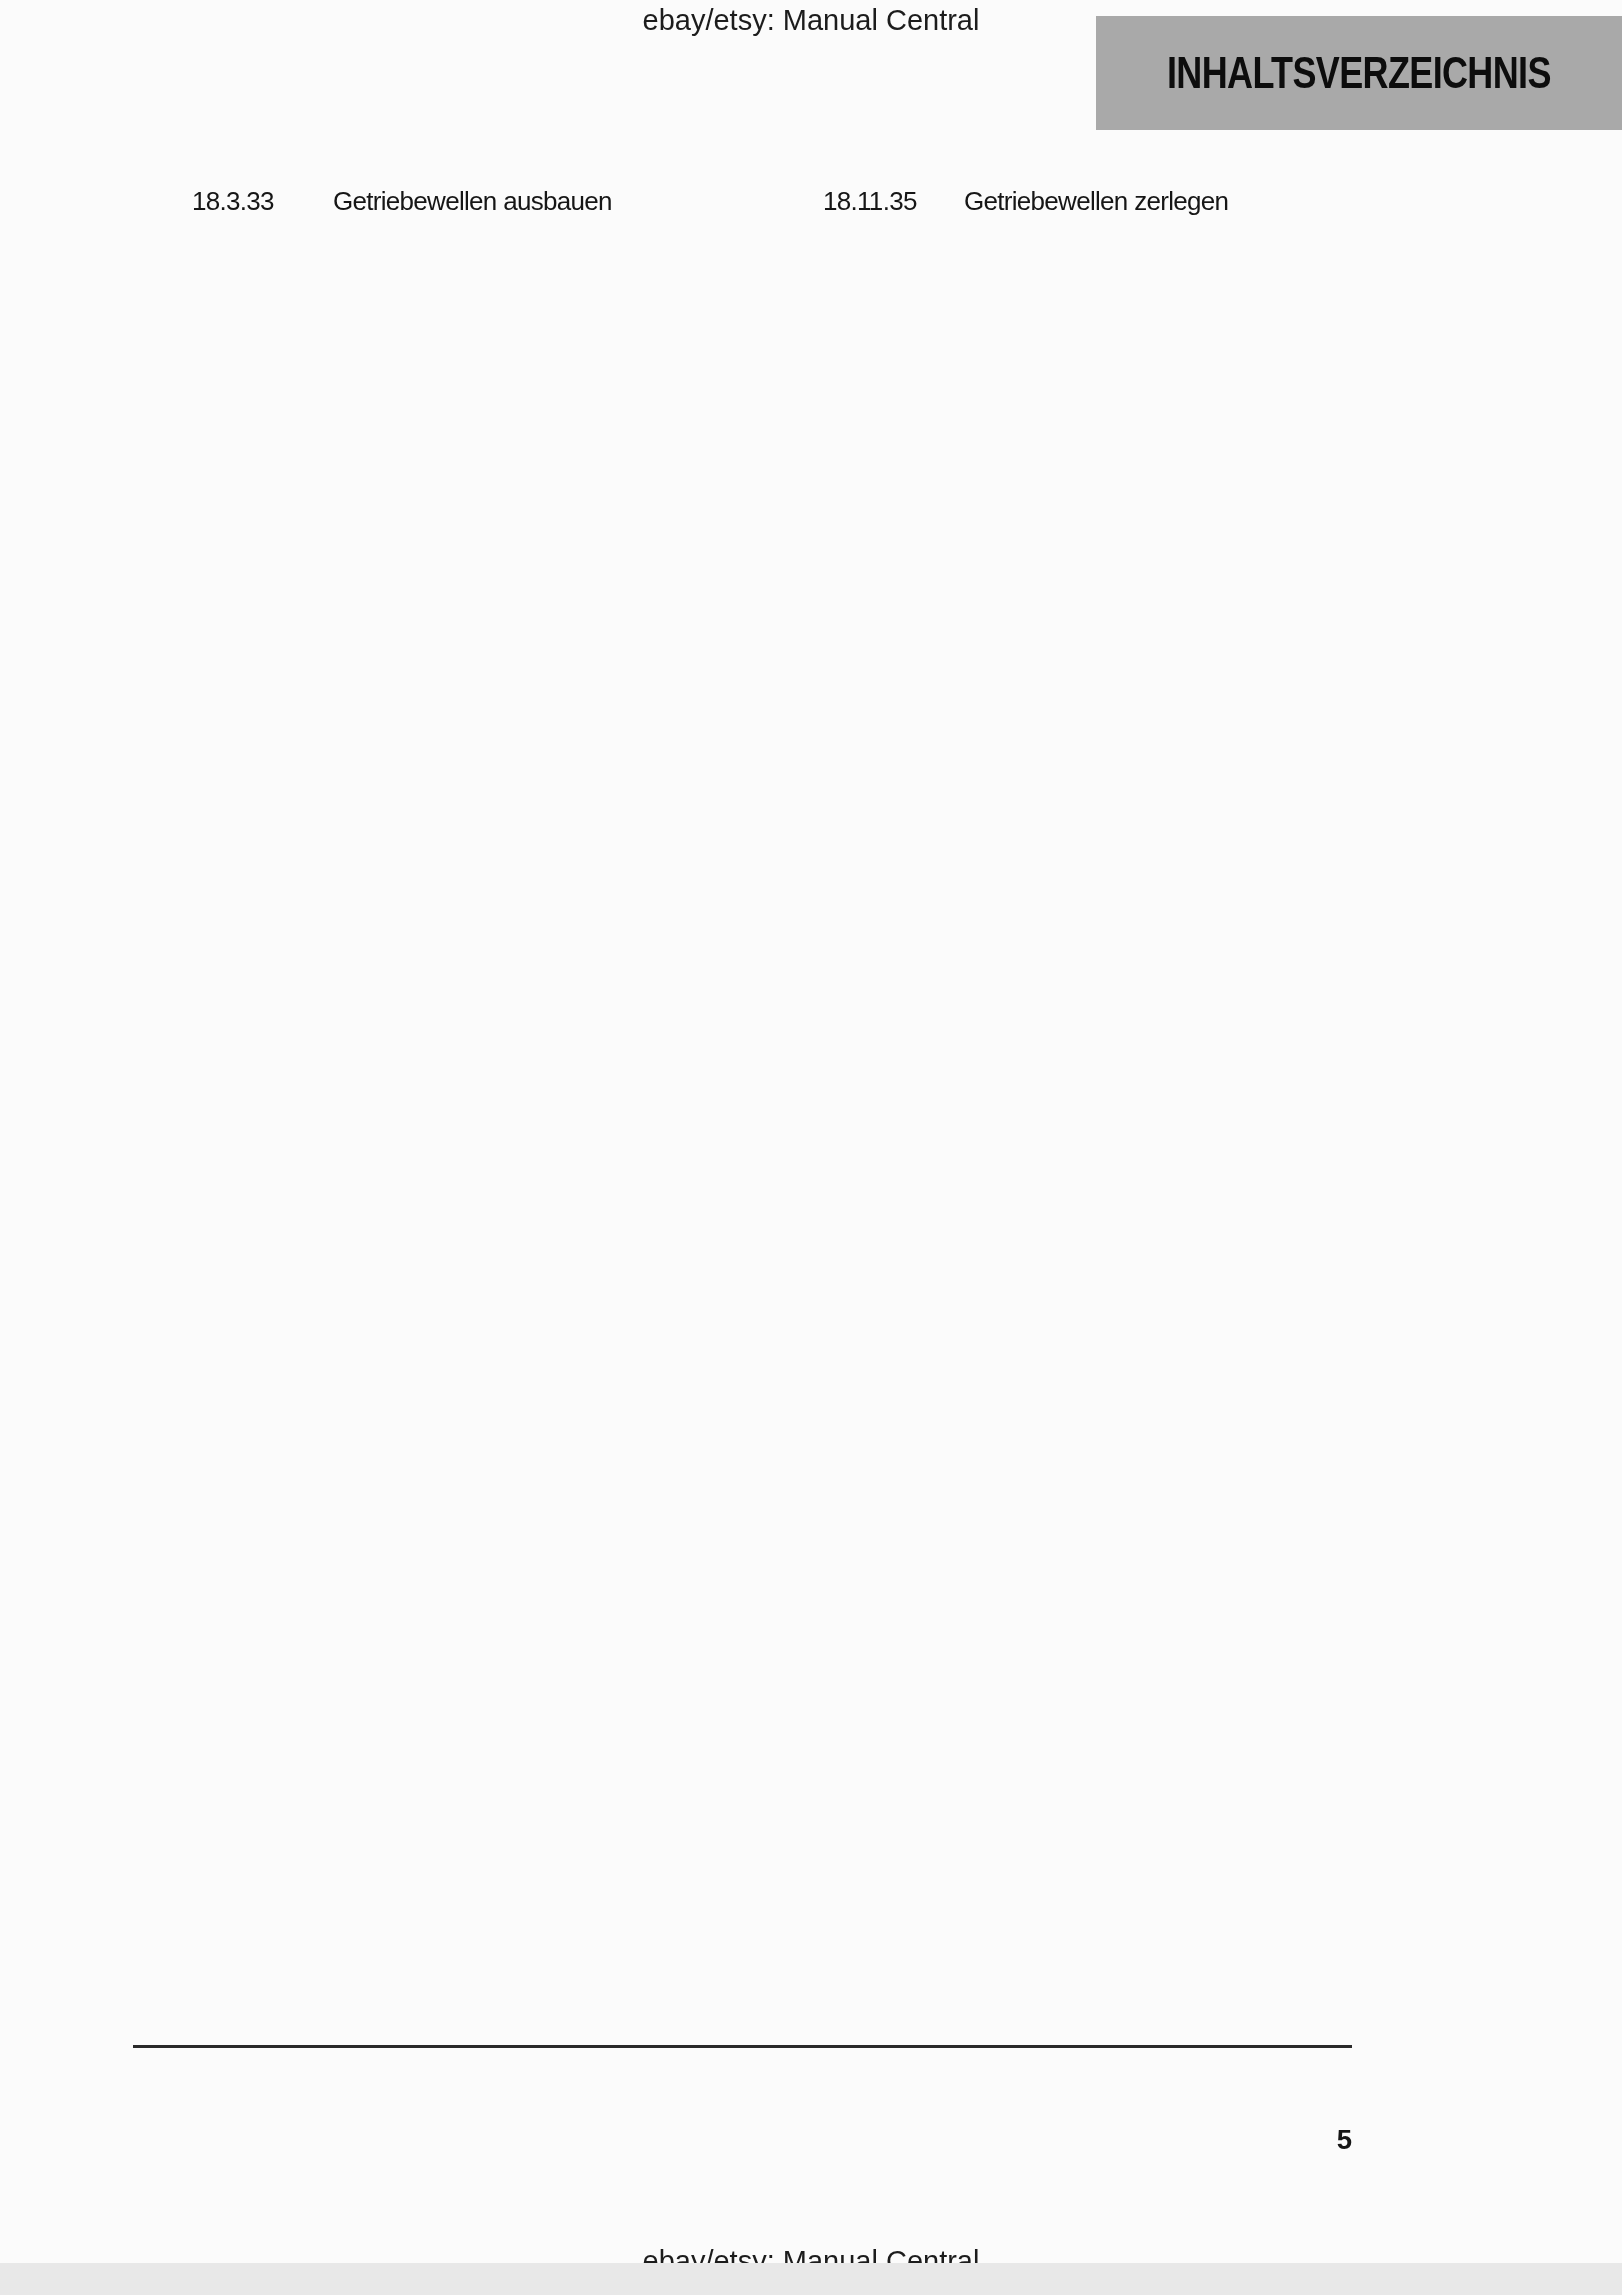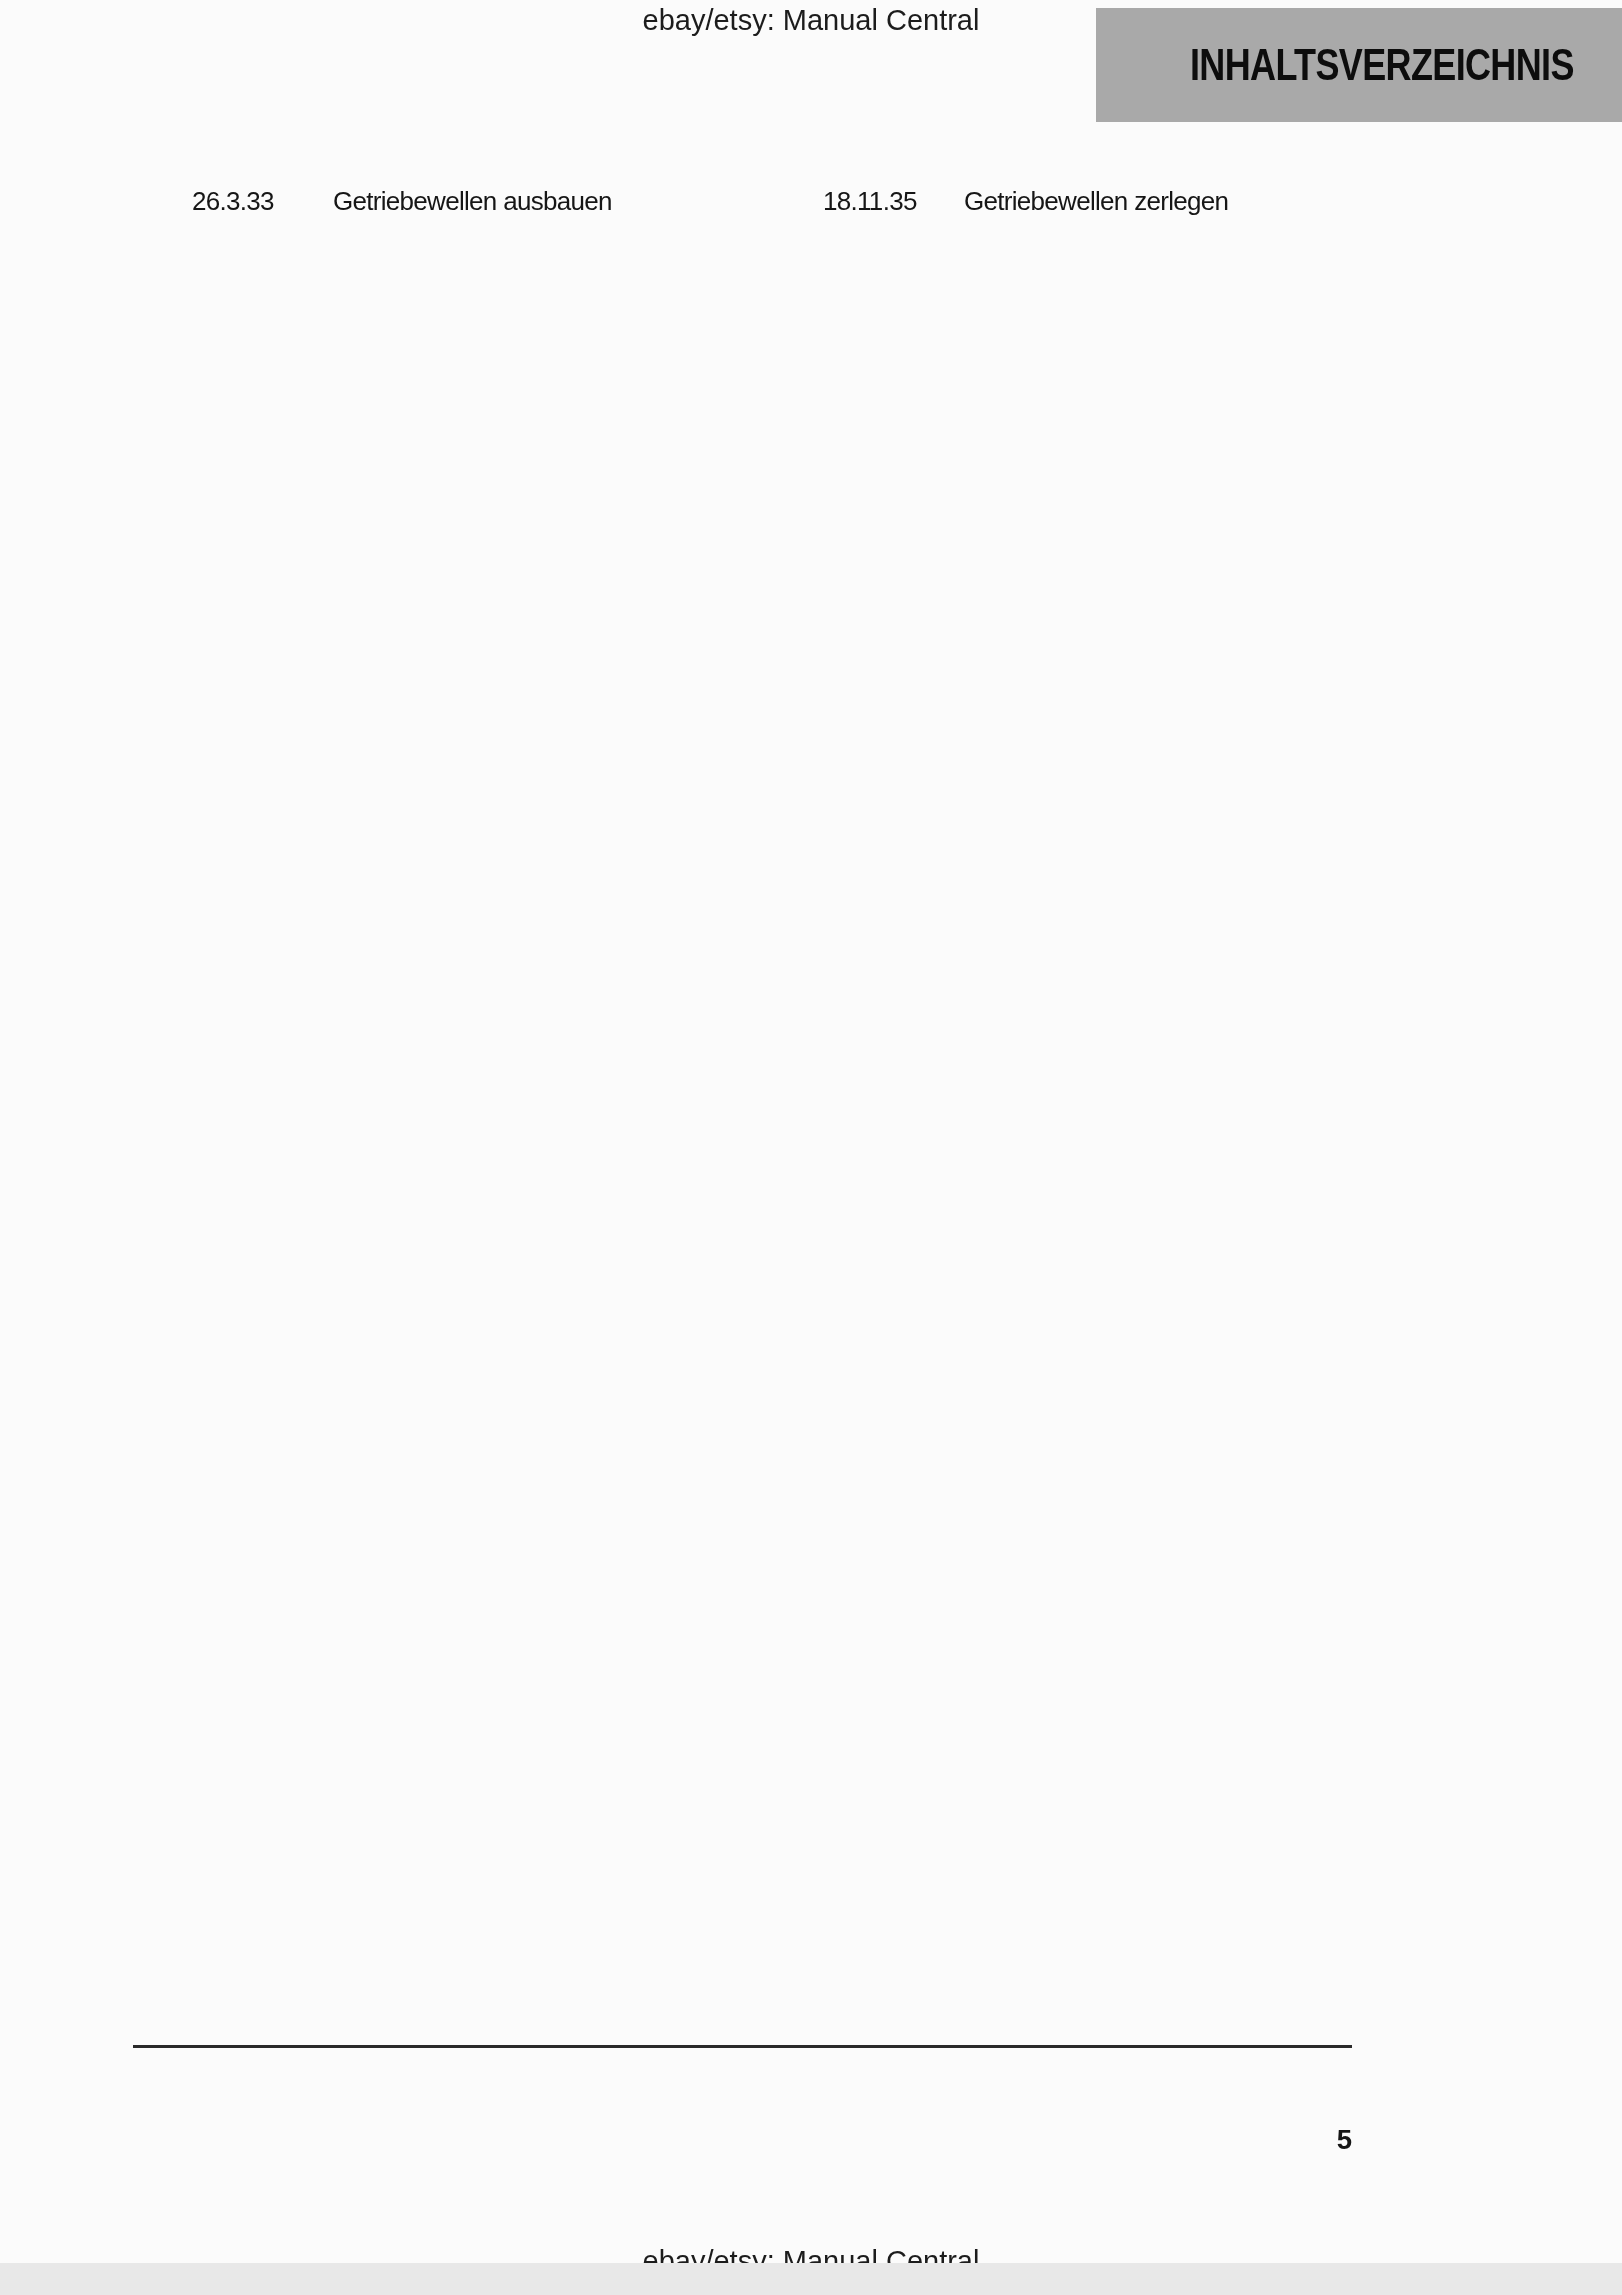--- a/index.html
+++ b/index.html
@@ -12,24 +12,24 @@
     color:#161616;
   }
   
   .doc-header{
     position:absolute;top:3.3px;left:0;width:100%;
     text-align:center;
     font-size:29px;line-height:35px;
     color:#1c1c1c;
   }
   .banner{
-    position:absolute;top:8px;right:0;
+    position:absolute;top:16px;right:0;
     width:526px;height:114px;
     background:#a9a9a9;
-    display:flex;align-items:center;justify-content:flex-end;
+    display:flex;align-items:center;justify-content:center;
   }
   .banner-text{
     font-size:45px;font-weight:700;
     letter-spacing:-0.8px;
     transform:scaleX(0.80);
     transform-origin:center;
     color:#0d0d0d;
     white-space:nowrap;
   }
   
@@ -83,21 +83,21 @@
 
   <div class="doc-header">ebay/etsy: Manual Central</div>
 
   <div class="banner" style="background: rgb(169, 169, 169);">
     <span class="banner-text">INHALTSVERZEICHNIS</span>
   </div>
 
   <div class="toc">
     <div class="col" id="col-left">
         <div class="row lvl3">
-          <span class="num">26.3.33</span>
+          <span class="num">18.3.33</span>
           <span class="title">Getriebewellen ausbauen</span>
           <span class="leader"></span>
           <span class="page">222</span>
         </div>
       </div>
     <div class="col" id="col-right">
         <div class="row lvl3">
           <span class="num">18.11.35</span>
           <span class="title">Getriebewellen zerlegen</span>
           <span class="leader"></span>

